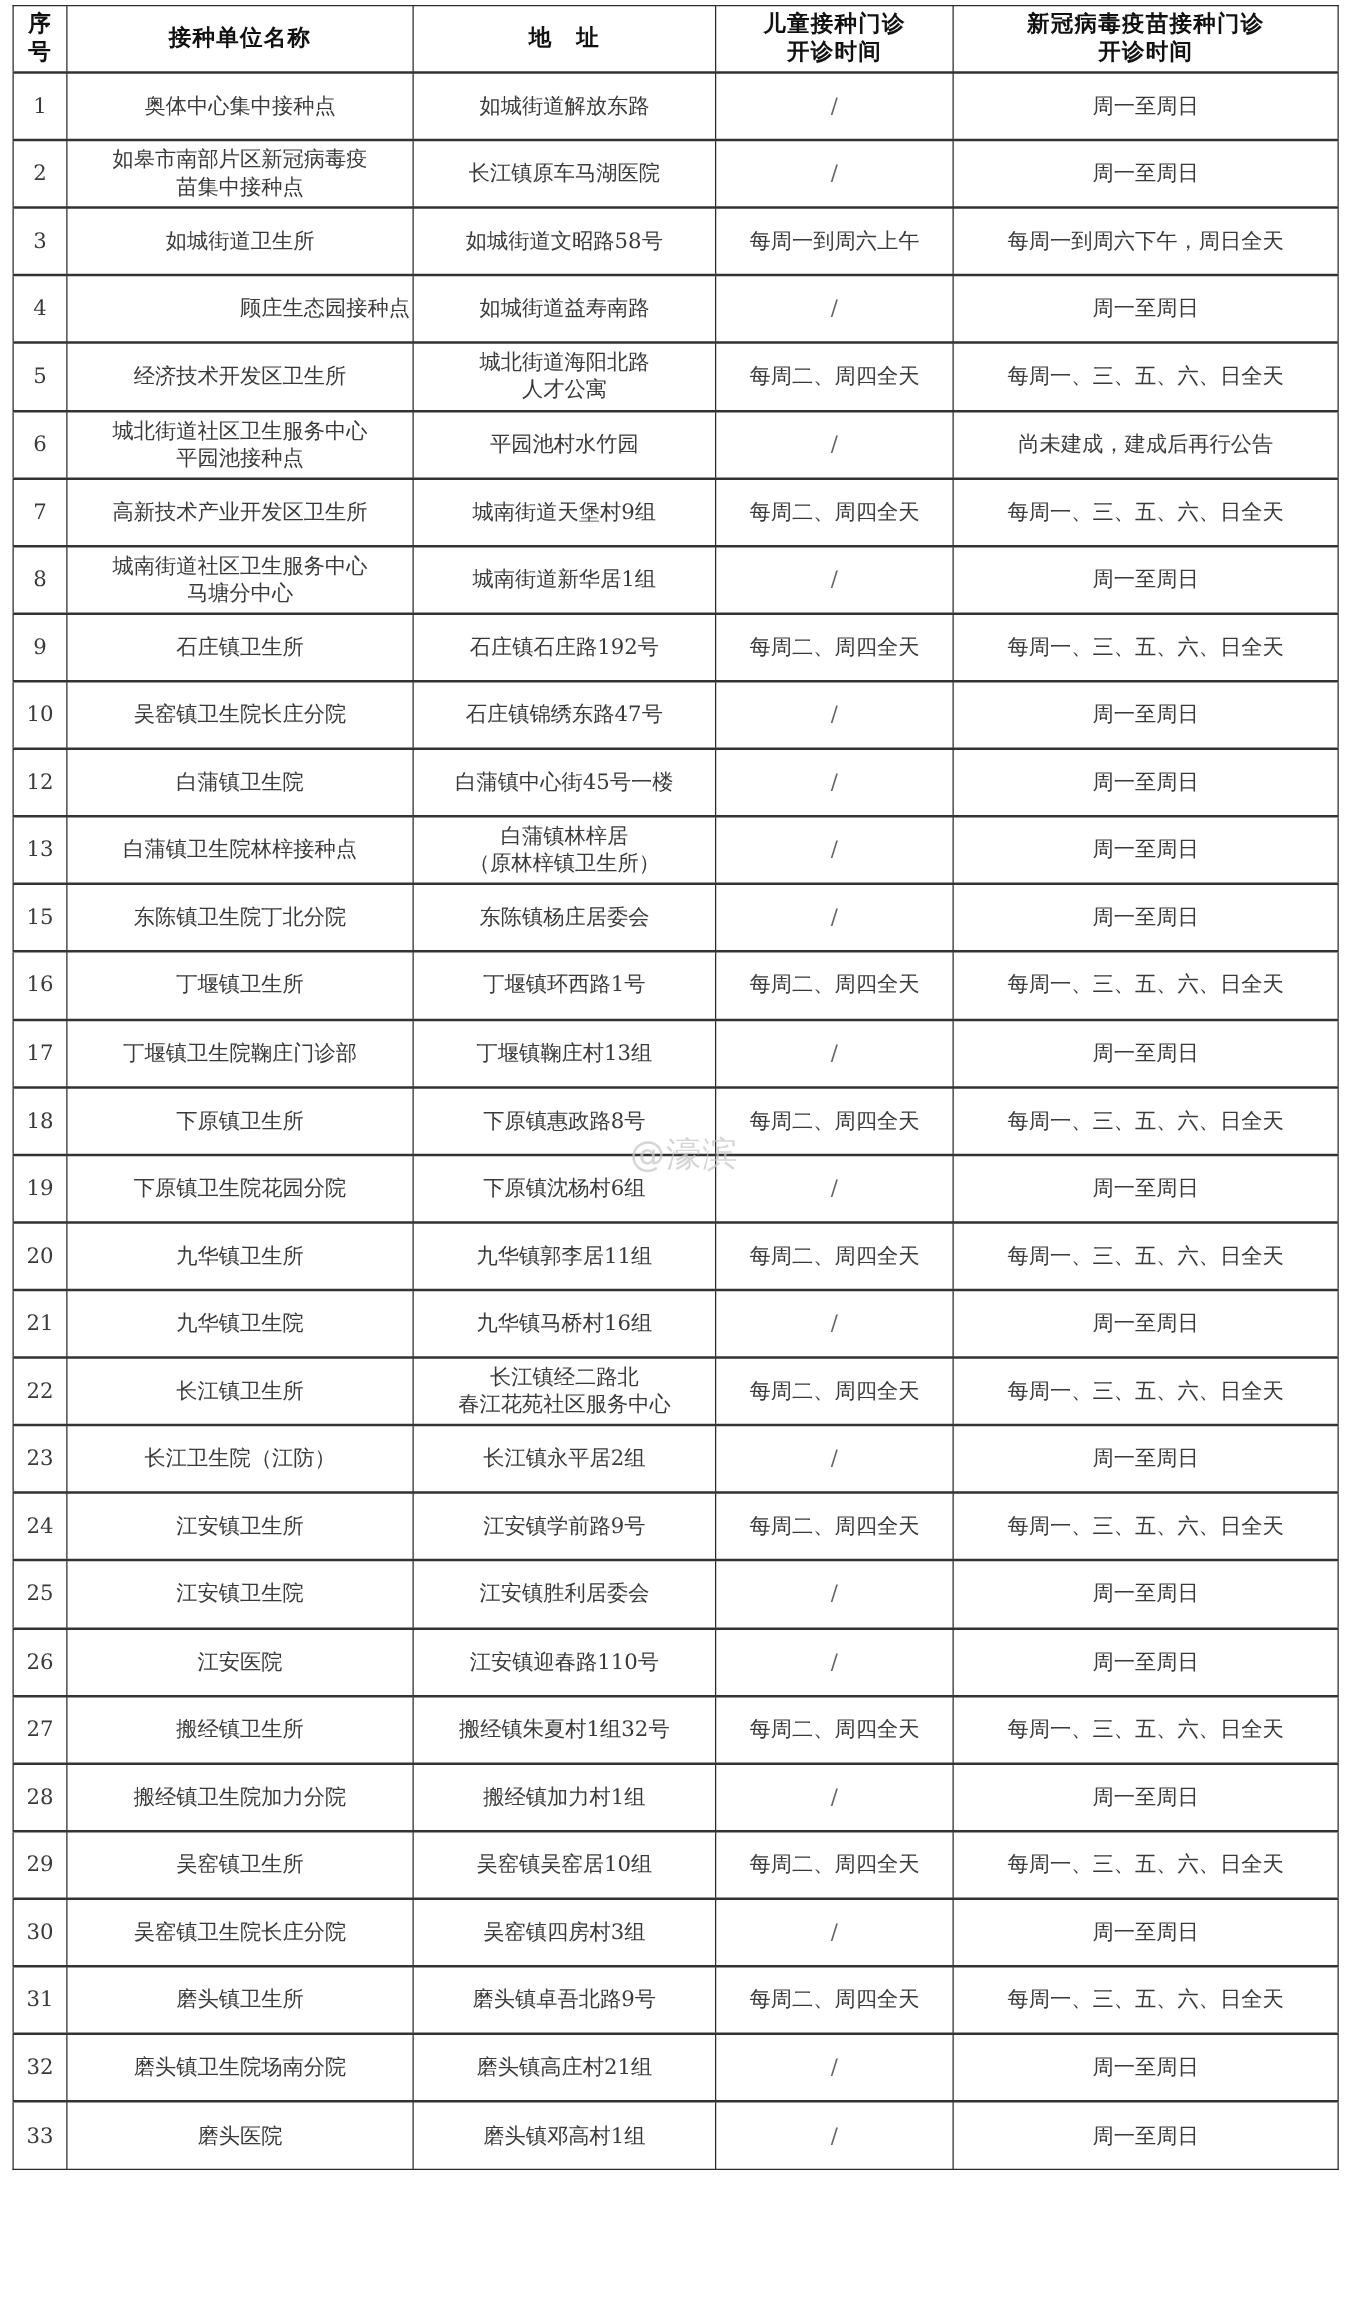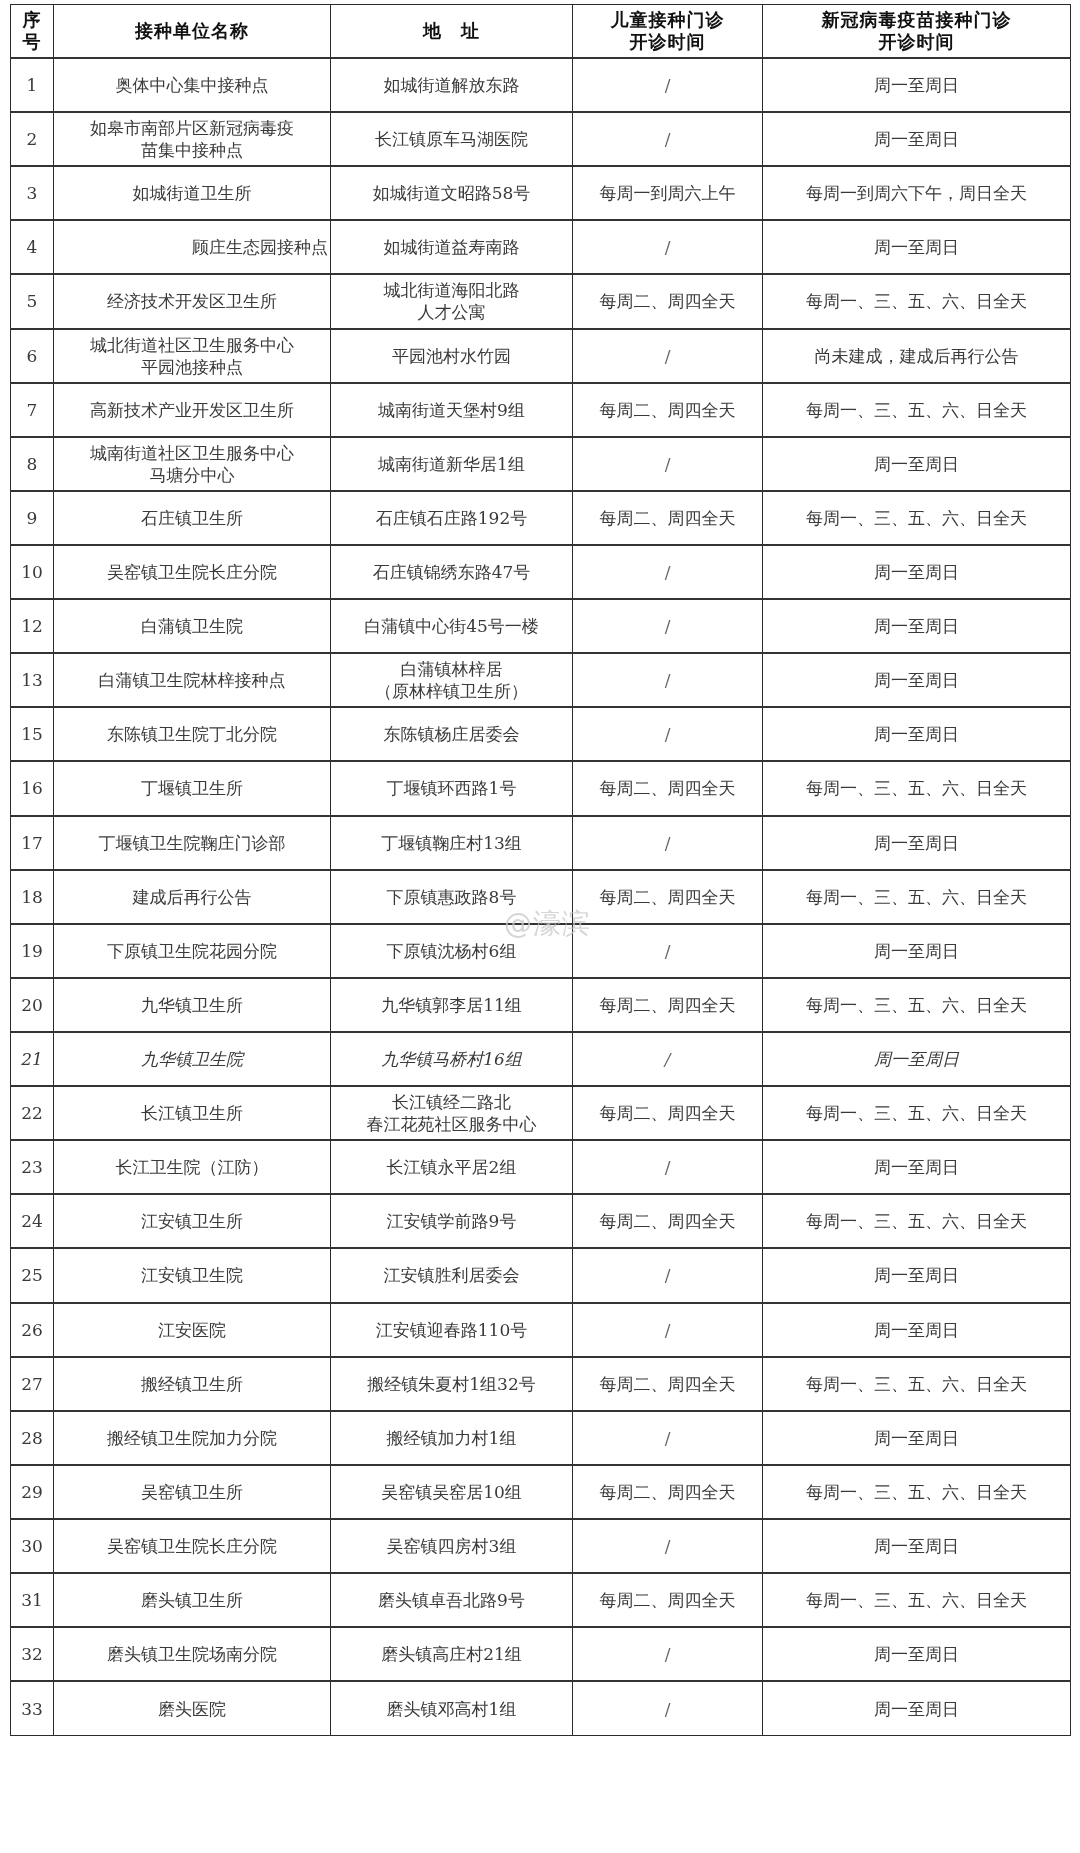--- a/index.html
+++ b/index.html
@@ -316,21 +316,21 @@
           </td>
           <td style="height: 52.12px; padding: 0px 2px;">
             <span class="cell-line">周一至周日</span>
           </td>
         </tr>
         <tr style="height: 54.12px;">
           <td class="idx" style="height: 52.12px; padding: 0px 2px;">
             <span class="cell-line">18</span>
           </td>
           <td style="height: 52.12px; padding: 0px 2px;">
-            <span class="cell-line">建成后再行公告</span>
+            <span class="cell-line">下原镇卫生所</span>
           </td>
           <td style="height: 52.12px; padding: 0px 2px;">
             <span class="cell-line">下原镇惠政路8号</span>
           </td>
           <td style="height: 52.12px; padding: 0px 2px;">
             <span class="cell-line">每周二、周四全天</span>
           </td>
           <td style="height: 52.12px; padding: 0px 2px;">
             <span class="cell-line">每周一、三、五、六、日全天</span>
           </td>
@@ -362,21 +362,21 @@
           <td style="height: 52.12px; padding: 0px 2px;">
             <span class="cell-line">九华镇郭李居11组</span>
           </td>
           <td style="height: 52.12px; padding: 0px 2px;">
             <span class="cell-line">每周二、周四全天</span>
           </td>
           <td style="height: 52.12px; padding: 0px 2px;">
             <span class="cell-line">每周一、三、五、六、日全天</span>
           </td>
         </tr>
-        <tr style="height: 54.12px; font-style: italic;">
+        <tr style="height: 54.12px;">
           <td class="idx" style="height: 52.12px; padding: 0px 2px;">
             <span class="cell-line">21</span>
           </td>
           <td style="height: 52.12px; padding: 0px 2px;">
             <span class="cell-line">九华镇卫生院</span>
           </td>
           <td style="height: 52.12px; padding: 0px 2px;">
             <span class="cell-line">九华镇马桥村16组</span>
           </td>
           <td class="slash" style="height: 52.12px; padding: 0px 2px;">

